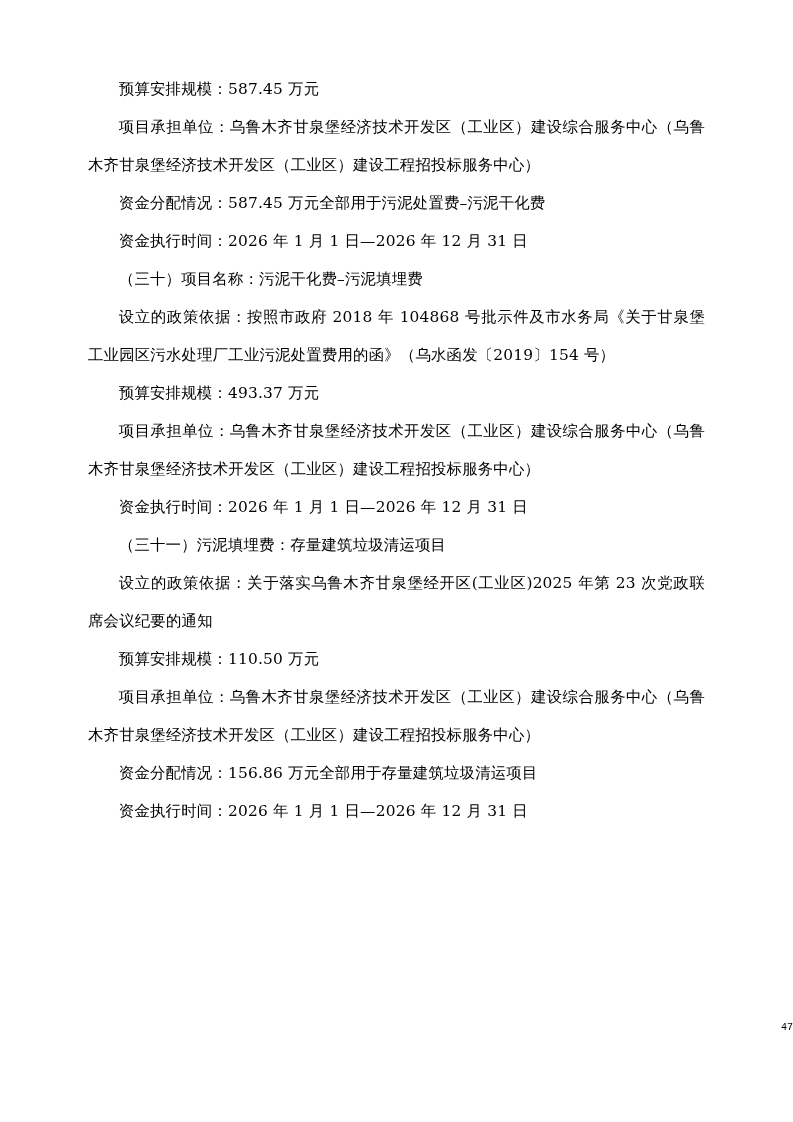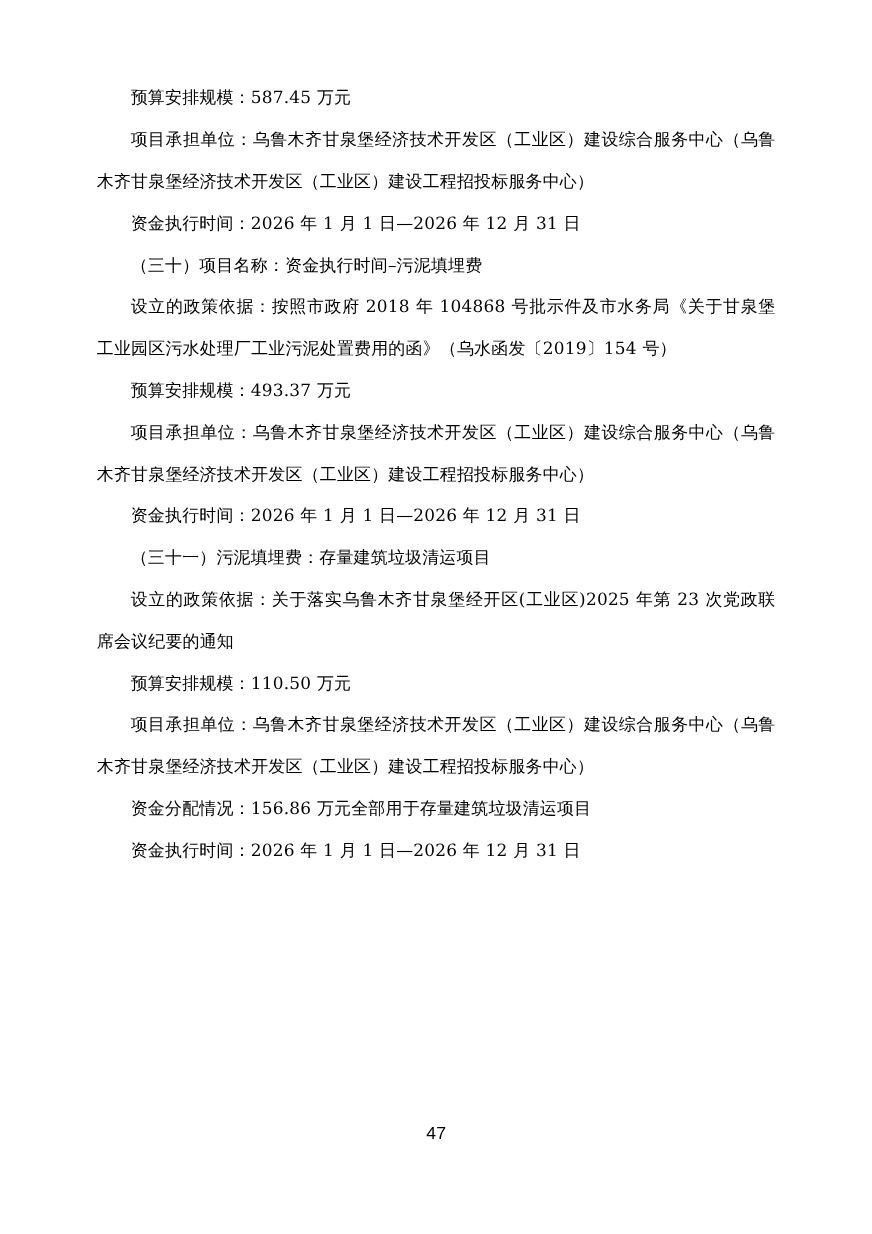--- a/index.html
+++ b/index.html
@@ -31,34 +31,35 @@
   }
   .para {
     margin: 0;
     text-indent: 2em;
   }
   .page-number {
     position: absolute;
     left: 0;
     right: 0;
     top: 1022px;
-    text-align: center;
-    font-size: 16px;
-    font-family: Liberation Sans, sans-serif;
+    text-align: right;
+    font-size: 10px;
+    font-family: Liberation Mono, monospace;
   }
 </style>
 </head>
 <body>
 
 <div class="page">
   <div class="body-text">
     <p class="para">预算安排规模：587.45 万元</p>
     <p class="para">项目承担单位：乌鲁木齐甘泉堡经济技术开发区（工业区）建设综合服务中心（乌鲁木齐甘泉堡经济技术开发区（工业区）建设工程招投标服务中心）</p>
+    <p class="para">资金分配情况：587.45 万元全部用于污泥处置费–污泥干化费</p>
     <p class="para">资金执行时间：2026 年 1 月 1 日—2026 年 12 月 31 日</p>
-    <p class="para">（三十）项目名称：资金执行时间–污泥填埋费</p>
+    <p class="para">（三十）项目名称：污泥干化费–污泥填埋费</p>
     <p class="para">设立的政策依据：按照市政府 2018 年 104868 号批示件及市水务局《关于甘泉堡工业园区污水处理厂工业污泥处置费用的函》（乌水函发〔2019〕154 号）</p>
     <p class="para">预算安排规模：493.37 万元</p>
     <p class="para">项目承担单位：乌鲁木齐甘泉堡经济技术开发区（工业区）建设综合服务中心（乌鲁木齐甘泉堡经济技术开发区（工业区）建设工程招投标服务中心）</p>
     <p class="para">资金执行时间：2026 年 1 月 1 日—2026 年 12 月 31 日</p>
     <p class="para">（三十一）污泥填埋费：存量建筑垃圾清运项目</p>
     <p class="para">设立的政策依据：关于落实乌鲁木齐甘泉堡经开区(工业区)2025 年第 23 次党政联席会议纪要的通知</p>
     <p class="para">预算安排规模：110.50 万元</p>
     <p class="para">项目承担单位：乌鲁木齐甘泉堡经济技术开发区（工业区）建设综合服务中心（乌鲁木齐甘泉堡经济技术开发区（工业区）建设工程招投标服务中心）</p>
     <p class="para">资金分配情况：156.86 万元全部用于存量建筑垃圾清运项目</p>
     <p class="para">资金执行时间：2026 年 1 月 1 日—2026 年 12 月 31 日</p>

